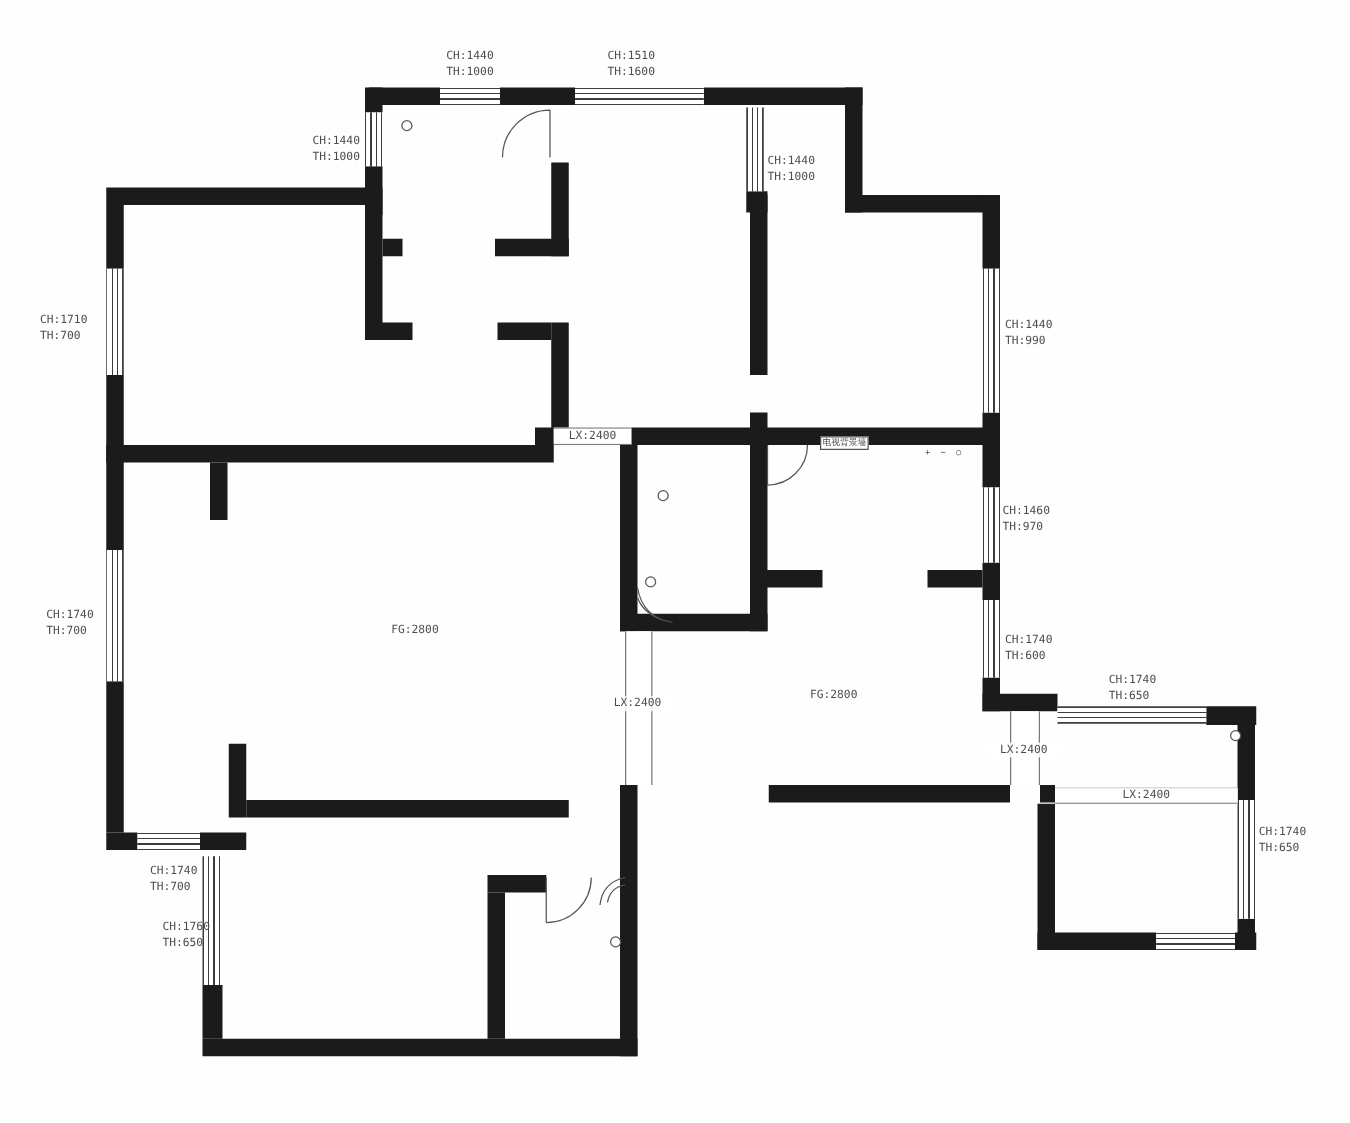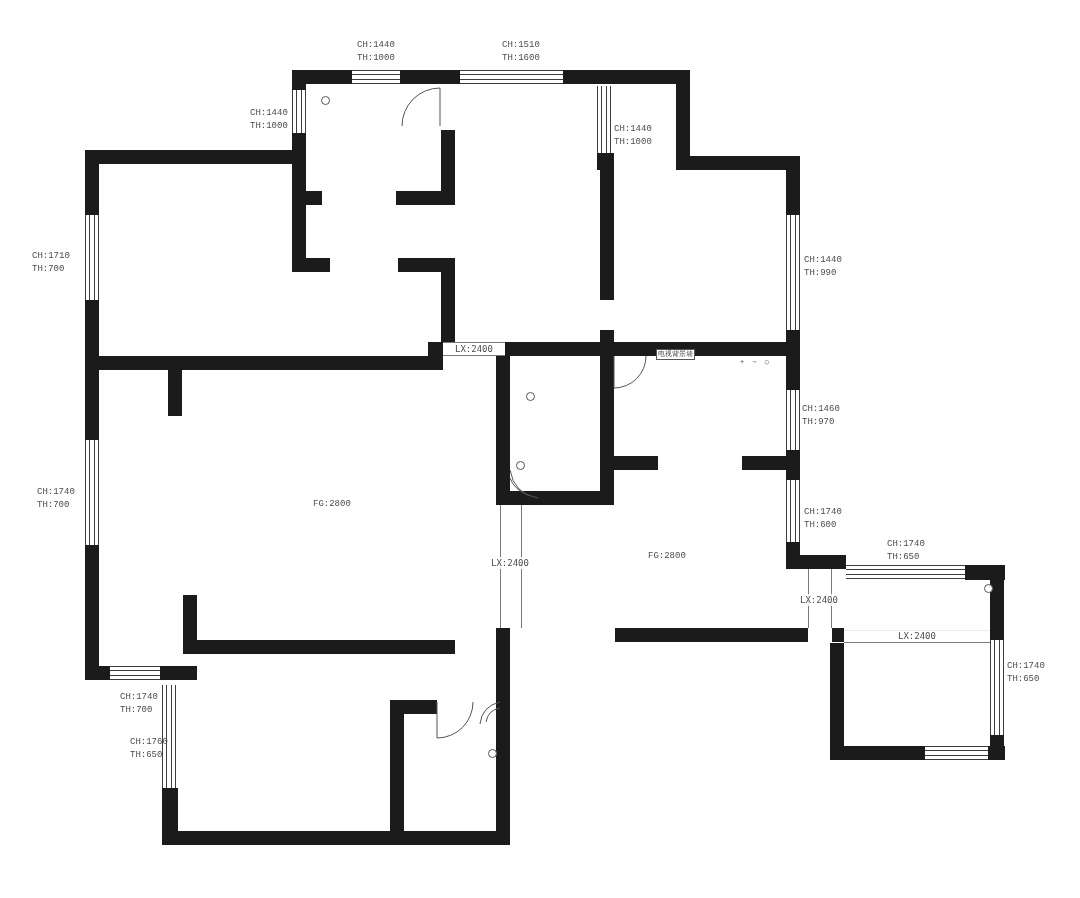--- a/index.html
+++ b/index.html
@@ -5,21 +5,21 @@
   html,body{margin:0;padding:0;background:#fff;}
   .plan{position:relative;width:1080px;height:898px;background:#fefefe;overflow:hidden;
         font-family:"DejaVu Sans Mono","Liberation Mono",monospace;}
   .w{position:absolute;background:#1b1b1b;}
   .hw{position:absolute;background:
       repeating-linear-gradient(to bottom,#3d3d3d 0,#3d3d3d 1px,#fff 1px,#fff 4.33px);}
   .vw{position:absolute;background:
       repeating-linear-gradient(to right,#3d3d3d 0,#3d3d3d 1px,#fff 1px,#fff 4.33px);}
   .ho{position:absolute;border-top:1px solid #7a7a7a;border-bottom:1px solid #7a7a7a;background:#fff;}
   .vo{position:absolute;border-left:1px solid #7a7a7a;border-right:1px solid #7a7a7a;background:#fff;}
-  .lbl{position:absolute;font-size:9px;line-height:13px;color:#4d4d4d;white-space:pre;font-family:Liberation Mono, monospace;}
+  .lbl{position:absolute;font-size:9px;line-height:13px;color:#4d4d4d;white-space:pre;}
   .lblc{position:absolute;font-size:9px;line-height:12px;color:#4d4d4d;text-align:center;
         background:rgba(255,255,255,.85);}
   .dot{position:absolute;width:7px;height:7px;border:1px solid #555;border-radius:50%;background:#fff;}
   .sym{position:absolute;font-size:7px;color:#555;letter-spacing:2px;}
   .tag{position:absolute;border:1px solid #555;font-size:7px;line-height:9px;color:#4d4d4d;
        padding:0 1px;background:#fff;white-space:nowrap;}
   svg{position:absolute;overflow:visible;}
   svg path{fill:none;stroke:#555;stroke-width:1;}
 </style>
 </head>
@@ -116,21 +116,21 @@
     <path d="M22,2 Q4,6 2,24 M22,8 Q10,10 8,22"></path>
   </svg>
   <div class="dot" style="left:321px;top:96px"></div>
   <div class="dot" style="left:526px;top:392px"></div>
   <div class="dot" style="left:516px;top:461px"></div>
   <div class="dot" style="left:488px;top:749px"></div>
   <div class="dot" style="left:984px;top:584px"></div>
 
   <div class="lbl" style="left:357px;top:39px">CH:1440
 TH:1000</div>
-  <div class="lbl" style="left:502px;top:39px">CH:1510
+  <div class="lbl" style="left:486px;top:39px">CH:1510
 TH:1600</div>
   <div class="lbl" style="left:250px;top:107px">CH:1440
 TH:1000</div>
   <div class="lbl" style="left:614px;top:123px">CH:1440
 TH:1000</div>
   <div class="lbl" style="left:32px;top:250px">CH:1710
 TH:700</div>
   <div class="lbl" style="left:804px;top:254px">CH:1440
 TH:990</div>
   <div class="lbl" style="left:802px;top:403px">CH:1460

